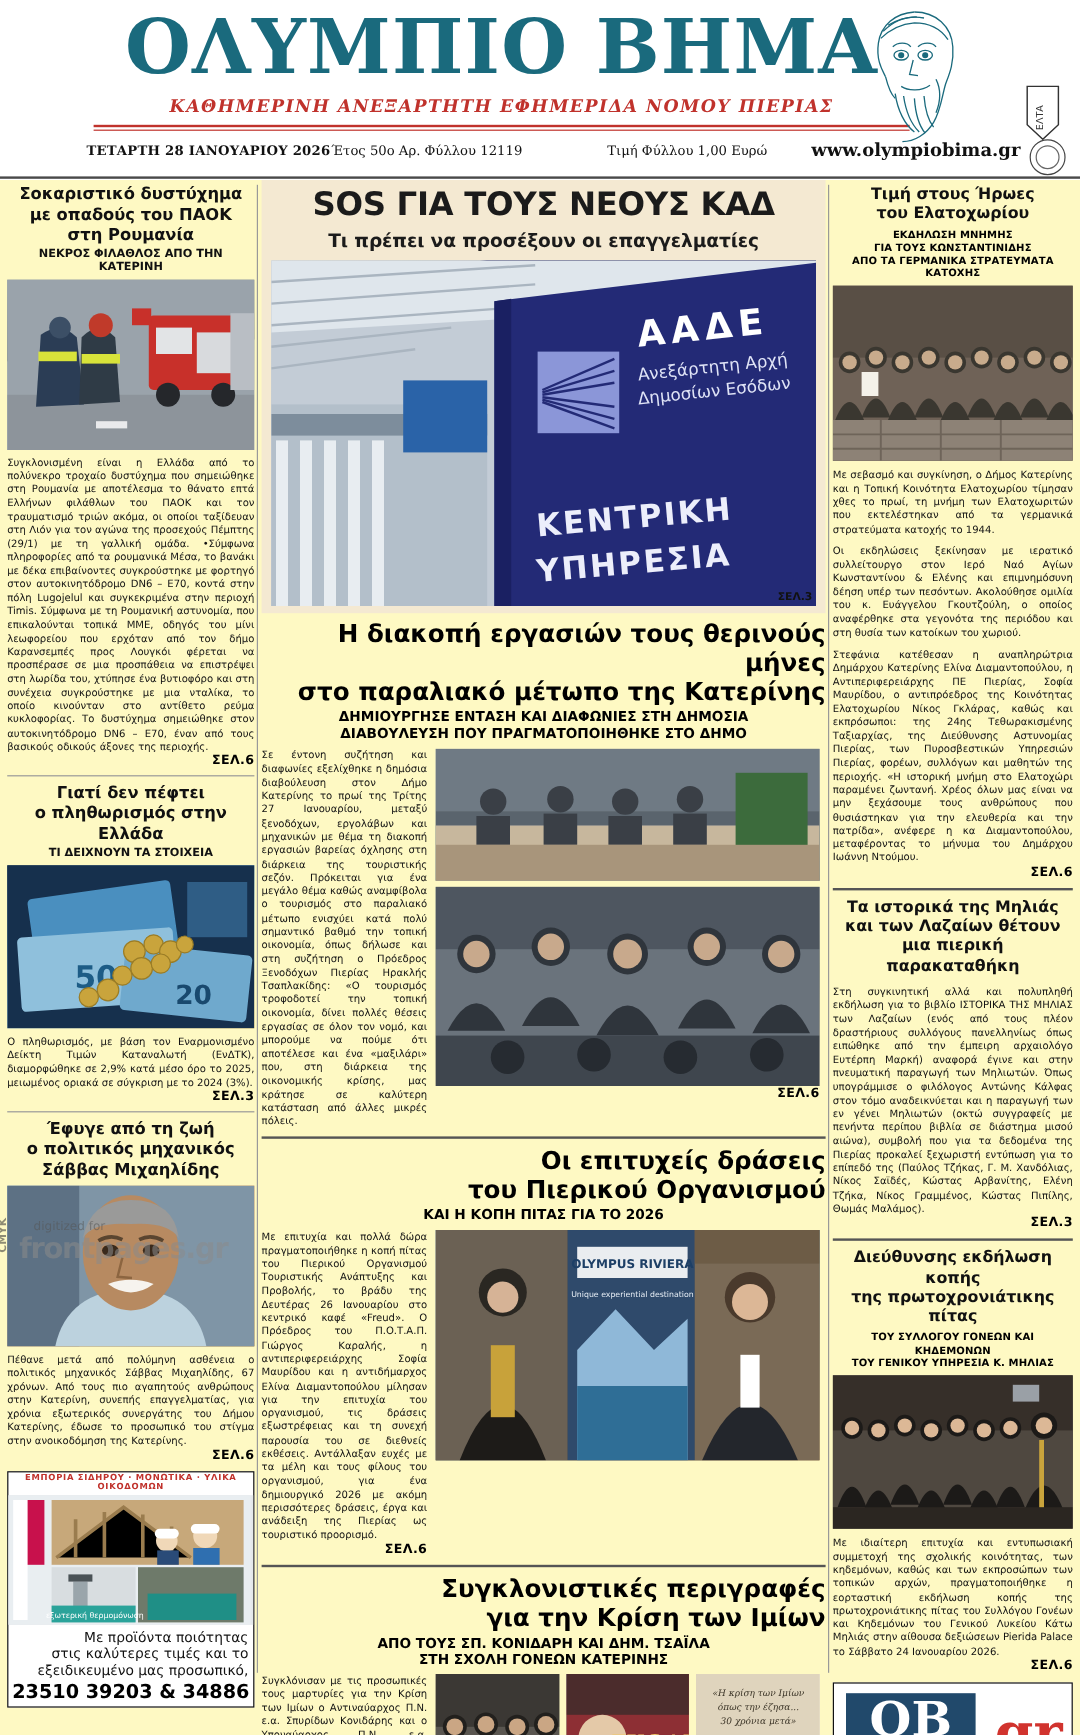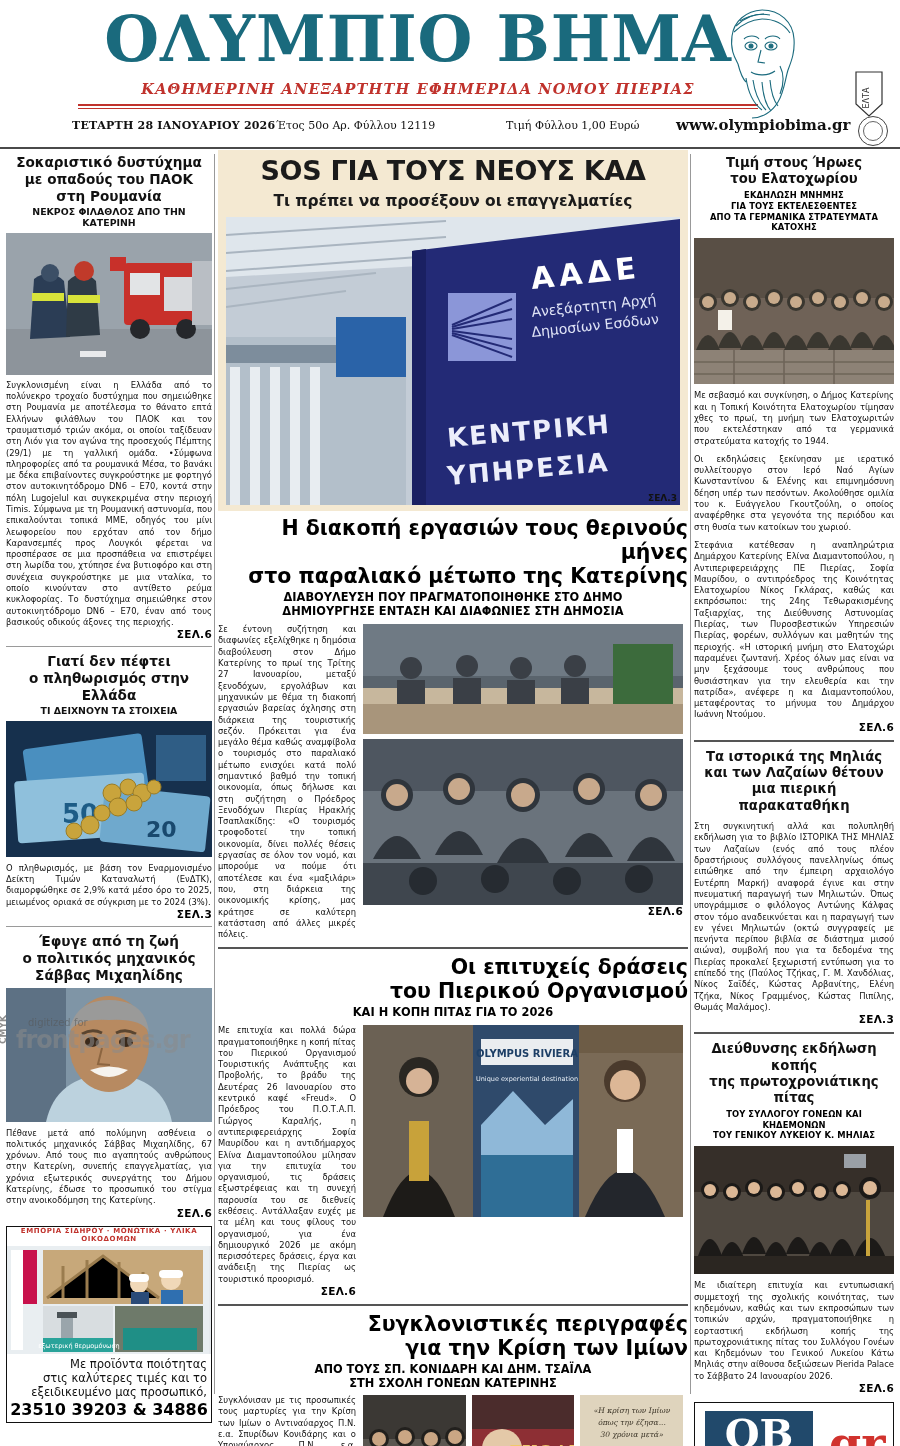--- a/index.html
+++ b/index.html
@@ -1,20 +1,20 @@
 <!DOCTYPE html>
 <html lang="el"><head>
 <meta charset="utf-8">
 <title>ΟΛΥΜΠΙΟ ΒΗΜΑ</title>
 <style>
   html,body{margin:0;padding:0;background:#cfcfcf;}
   body{font-family:"DejaVu Sans","Liberation Sans",sans-serif;}
   .page{
     width:900px;height:1446px;position:relative;margin:0 auto;
-    background:#ffffff;overflow:hidden;
+    background:#fef9c3;overflow:hidden;
   }
 
   
   .masthead{position:relative;height:150px;background:#fff;}
   .mast-title{
     position:absolute;left:78px;top:8px;width:680px;
     font-family:"DejaVu Serif","Liberation Serif",serif;
     font-weight:700;font-size:63px;letter-spacing:1px;color:#1a6a7d;
     text-align:center;line-height:1.0;white-space:nowrap;
   }
@@ -386,22 +386,22 @@
           <span class="cap">ΣΕΛ.3</span>
         </div>
       </div>
 
       <div style="margin-top:5px;">
         <div class="mid-h">
           <div>Η διακοπή εργασιών τους θερινούς μήνες</div>
           <div>στο παραλιακό μέτωπο της Κατερίνης</div>
         </div>
         <div class="mid-k">
+          <div>ΔΗΜΙΟΥΡΓΗΣΕ ΕΝΤΑΣΗ ΚΑΙ ΔΙΑΦΩΝΙΕΣ ΣΤΗ ΔΗΜΟΣΙΑ</div>
           <div>ΔΙΑΒΟΥΛΕΥΣΗ  ΠΟΥ ΠΡΑΓΜΑΤΟΠΟΙΗΘΗΚΕ ΣΤΟ ΔΗΜΟ</div>
-          <div>ΔΗΜΙΟΥΡΓΗΣΕ ΕΝΤΑΣΗ ΚΑΙ ΔΙΑΦΩΝΙΕΣ ΣΤΗ ΔΗΜΟΣΙΑ</div>
         </div>
         <div class="two-col" style="margin-top:6px;">
           <div class="tcol">
             <div class="body-txt">Σε έντονη συζήτηση και διαφωνίες εξελίχθηκε η δημόσια διαβούλευση στον Δήμο Κατερίνης το πρωί της Τρίτης 27 Ιανουαρίου, μεταξύ ξενοδόχων, εργολάβων και μηχανικών με θέμα τη διακοπή εργασιών βαρείας όχλησης στη διάρκεια της τουριστικής σεζόν. Πρόκειται για ένα μεγάλο θέμα καθώς αναμφίβολα ο τουρισμός στο παραλιακό μέτωπο ενισχύει κατά πολύ σημαντικό βαθμό την τοπική οικονομία, όπως δήλωσε και στη συζήτηση ο Πρόεδρος Ξενοδόχων Πιερίας Ηρακλής Τσαπλακίδης: «Ο τουρισμός τροφοδοτεί την τοπική οικονομία, δίνει πολλές θέσεις εργασίας σε όλον τον νομό, και μπορούμε να πούμε ότι αποτέλεσε και ένα «μαξιλάρι» που, στη διάρκεια της οικονομικής κρίσης, μας κράτησε σε καλύτερη κατάσταση από άλλες μικρές πόλεις.</div>
           </div>
           <div style="width:320px;">
             <div class="photo ph-hall" style="height:110px;">
               <svg viewBox="0 0 320 110" width="320" height="110" style="display:block">
                 <rect width="320" height="110" fill="#8e959c"></rect>
                 <rect x="0" y="0" width="320" height="52" fill="#6f7a84"></rect>
@@ -571,21 +571,21 @@
 
     <div class="col-right">
 
       <div>
         <div class="hl R-h">
           <div>Τιμή στους Ήρωες</div>
           <div>του Ελατοχωρίου</div>
         </div>
         <div class="R-k">
           <div>ΕΚΔΗΛΩΣΗ ΜΝΗΜΗΣ</div>
-          <div>ΓΙΑ ΤΟΥΣ ΕΚΤΕΛΕΣΘΕΝΤΕΣ</div>
+          <div>ΓΙΑ ΤΟΥΣ ΚΩΝΣΤΑΝΤΙΝΙΔΗΣ</div>
           <div>ΑΠΟ ΤΑ  ΓΕΡΜΑΝΙΚΑ ΣΤΡΑΤΕΥΜΑΤΑ ΚΑΤΟΧΗΣ</div>
         </div>
         <div class="photo ph-wreath" style="height:146px;margin-top:5px;">
           <svg viewBox="0 0 200 146" width="200" height="146" style="display:block">
             <rect width="200" height="146" fill="#6f6257"></rect>
             <rect y="0" width="200" height="60" fill="#594f45"></rect>
             <g fill="#3a3730">
               <circle cx="14" cy="64" r="9"></circle>
                 <path d="M2 112 q12 -30 24 0 z"></path>
               <circle cx="36" cy="60" r="9"></circle>
@@ -651,21 +651,21 @@
 
       <div class="hr-thick"></div>
 
       <div>
         <div class="hl R-h">
           <div>Διεύθυνσης εκδήλωση κοπής</div>
           <div>της πρωτοχρονιάτικης πίτας</div>
         </div>
         <div class="R-k">
           <div>ΤΟΥ ΣΥΛΛΟΓΟΥ ΓΟΝΕΩΝ ΚΑΙ ΚΗΔΕΜΟΝΩΝ</div>
-          <div>ΤΟΥ ΓΕΝΙΚΟΥ ΛΥΚΕΙΟΥ Κ. ΜΗΛΙΑΣ</div>
+          <div>ΤΟΥ ΓΕΝΙΚΟΥ ΥΠΗΡΕΣΙΑ Κ. ΜΗΛΙΑΣ</div>
         </div>
         <div class="photo ph-stud" style="height:128px;margin-top:5px;">
           <svg viewBox="0 0 200 128" width="200" height="128" style="display:block">
             <rect width="200" height="128" fill="#4f4840"></rect>
             <rect y="0" width="200" height="46" fill="#362f29"></rect>
             <rect x="150" y="8" width="22" height="14" fill="#9aa0a6"></rect>
             <g fill="#1c1a18">
               <circle cx="16" cy="44" r="9"></circle>
                 <path d="M4 110 q12 -34 24 0 z"></path>
               <circle cx="38" cy="46" r="9"></circle>

